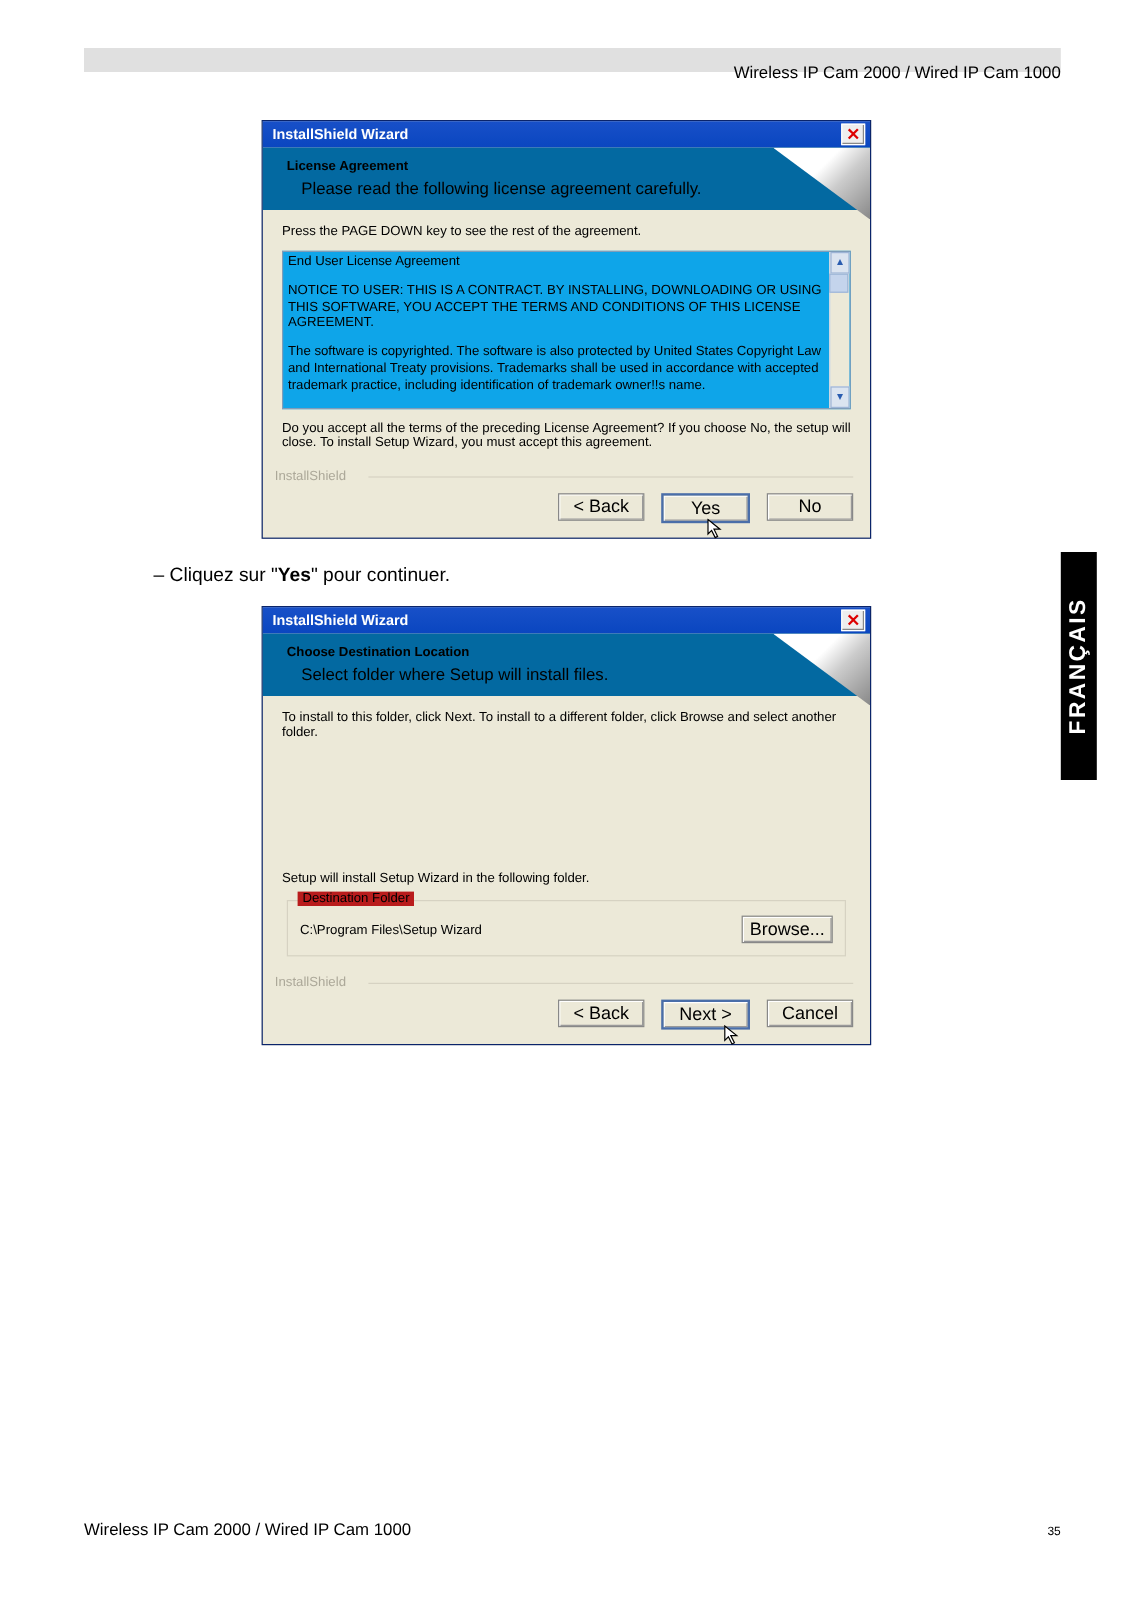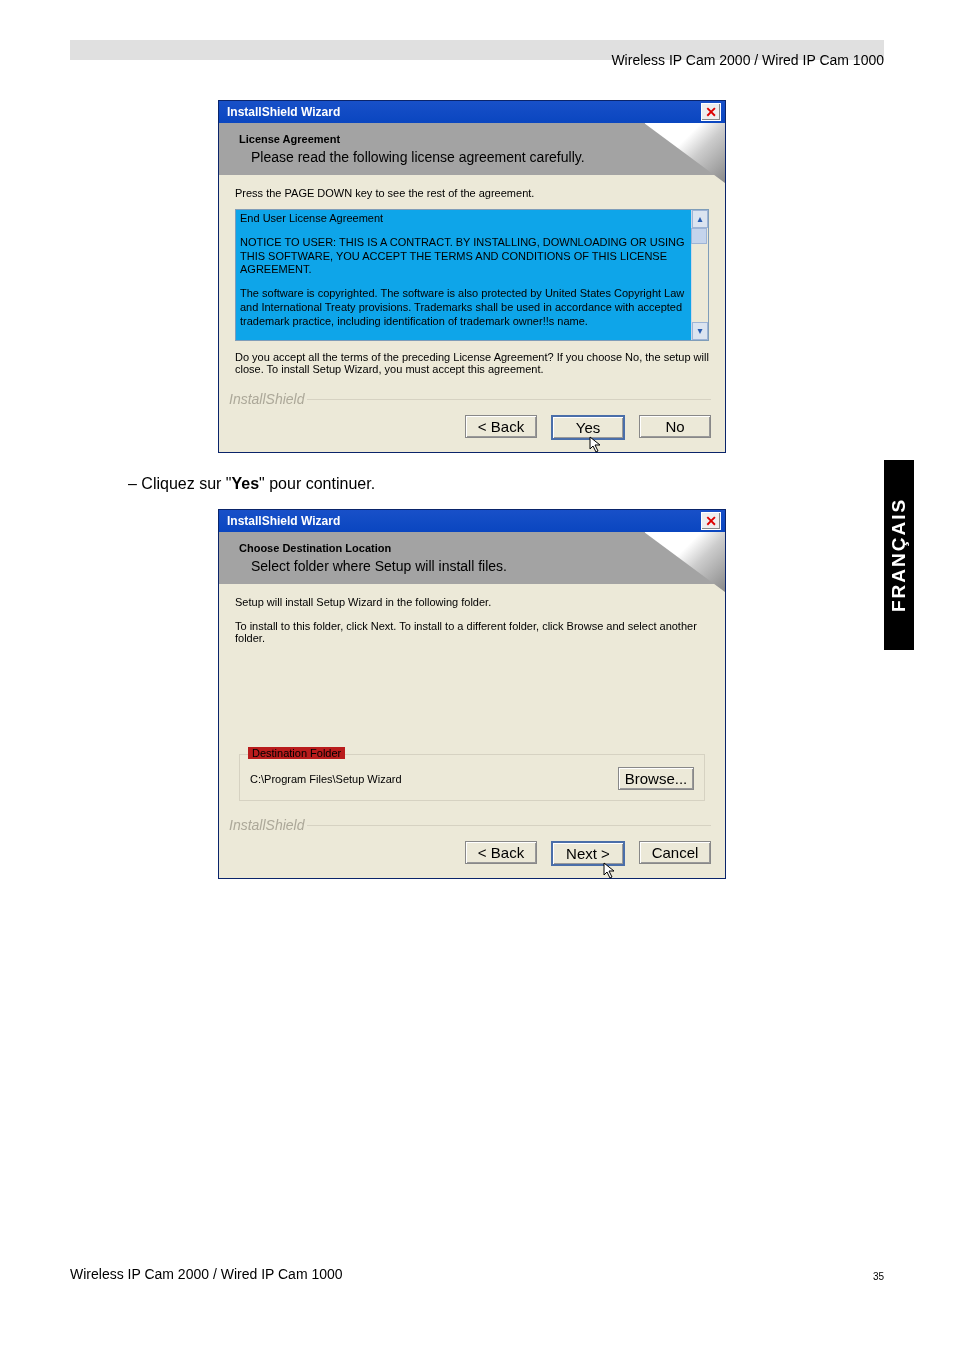--- a/index.html
+++ b/index.html
@@ -98,21 +98,21 @@
     display: flex;
     align-items: center;
     justify-content: center;
     color: #d00;
     font-weight: bold;
     font-size: 14px;
     line-height: 1;
     box-shadow: inset -1px -1px 0 #888;
   }
   .dlg-white {
-    background: #a3a3a3;
+    background: #0369a1;
     padding: 10px 14px 10px 14px;
     position: relative;
   }
   .dlg-white-title {
     font-weight: bold;
     font-size: 11px;
     margin-left: 6px;
   }
   .dlg-white-sub {
     font-size: 14px;
@@ -189,24 +189,23 @@
     display: flex;
     align-items: center;
     justify-content: center;
     font-family: Tahoma, Arial, sans-serif;
   }
   .btn-default {
     border: 2px solid #4a6ea9;
   }
   .legend-line {
     color: #aca899;
-    font-size: 14px;
+    font-size: 11px;
     margin: 6px 0 0 10px;
     position: relative;
-    font-style: italic;
   }
   .legend-line::after {
     content: "";
     position: absolute;
     left: 78px;
     right: 14px;
     top: 50%;
     border-top: 1px solid #d6d2c2;
   }
   .dest-fieldset {
@@ -293,22 +292,22 @@
       <div class="titlebar">
         <span>InstallShield Wizard</span>
         <span class="closebtn">✕</span>
       </div>
       <div class="dlg-white">
         <div class="dlg-white-title">Choose Destination Location</div>
         <div class="dlg-white-sub">Select folder where Setup will install files.</div>
         <div class="page-curl"></div>
       </div>
       <div class="dlg-body">
+        <div style="margin-bottom:110px;">To install to this folder, click Next. To install to a different folder, click Browse and select another folder.</div>
         <div style="margin-bottom:12px;">Setup will install Setup Wizard in the following folder.</div>
-        <div style="margin-bottom:110px;">To install to this folder, click Next. To install to a different folder, click Browse and select another folder.</div>
         <div class="dest-fieldset">
           <div class="dest-legend">Destination Folder</div>
           <div class="dest-row">
             <span>C:\Program Files\Setup Wizard</span>
             <div class="btn" style="min-width:74px">Browse...</div>
           </div>
         </div>
       </div>
       <div class="legend-line">InstallShield</div>
       <div class="btnrow" style="position:relative">

